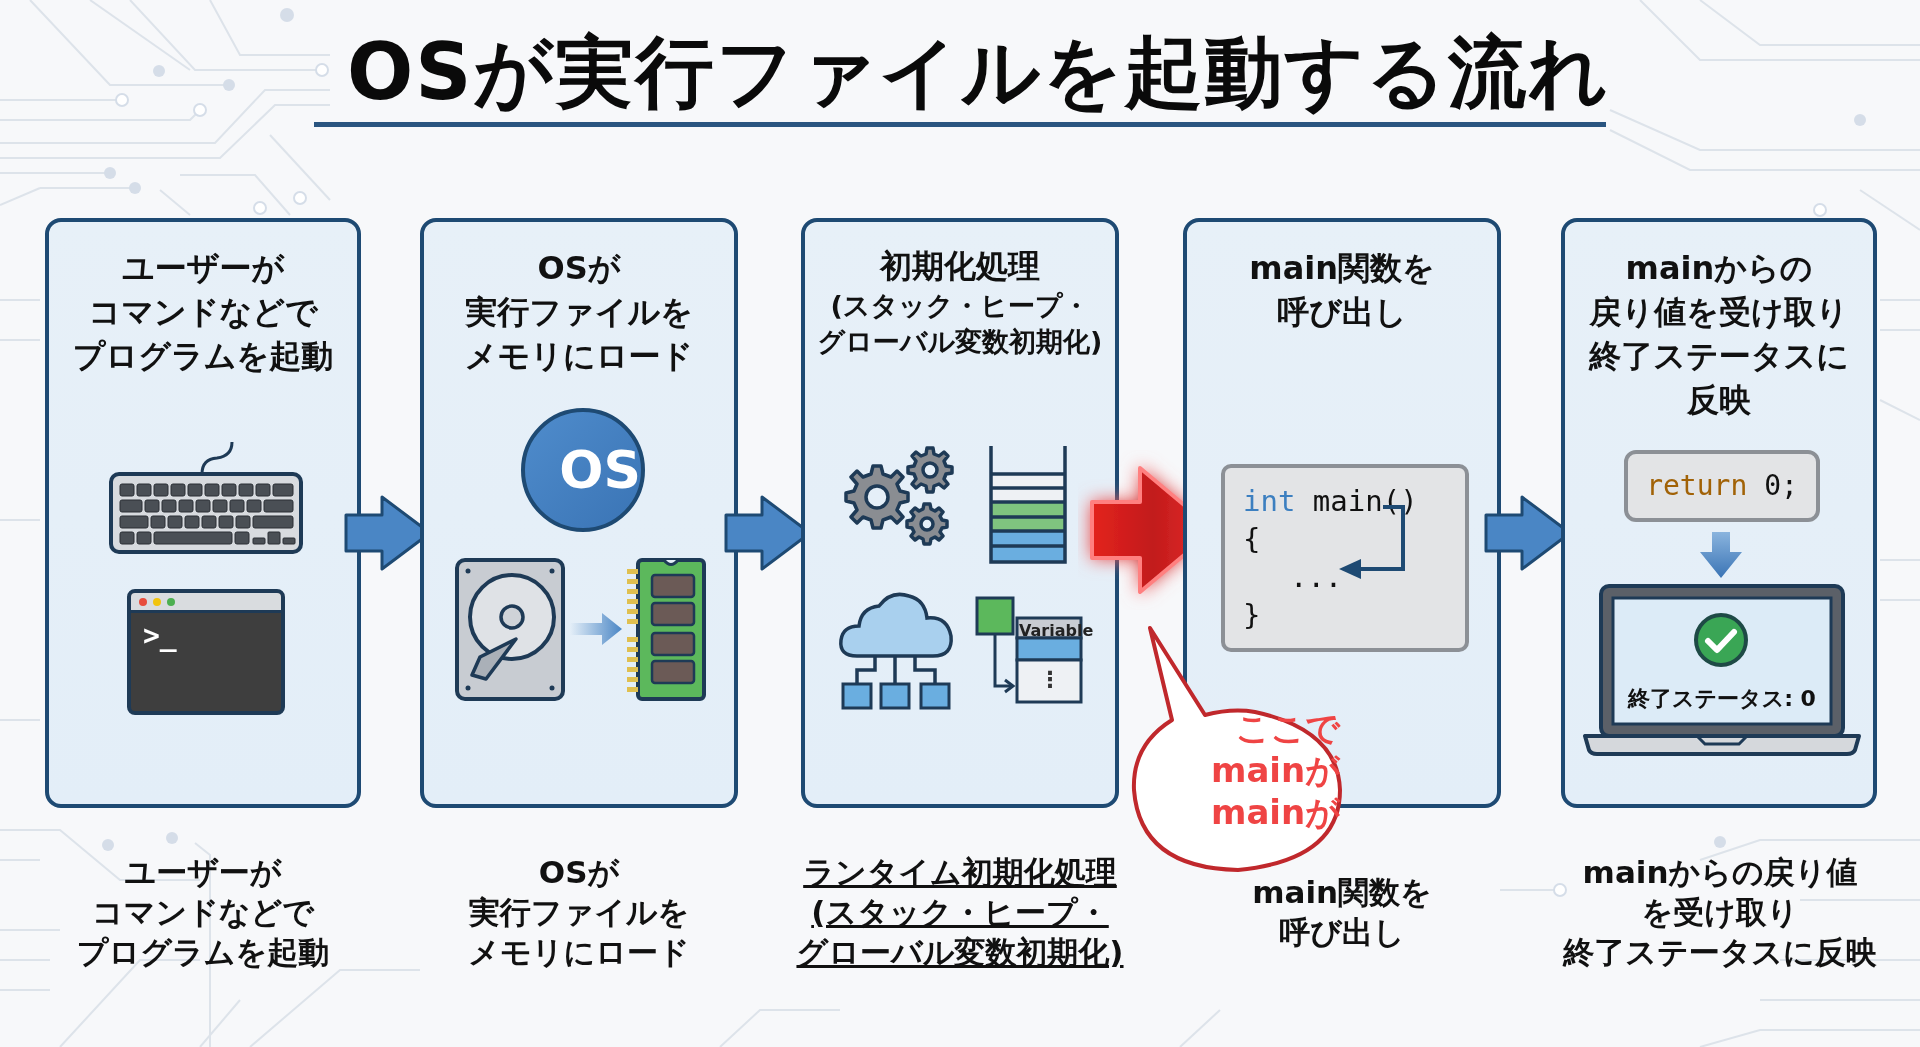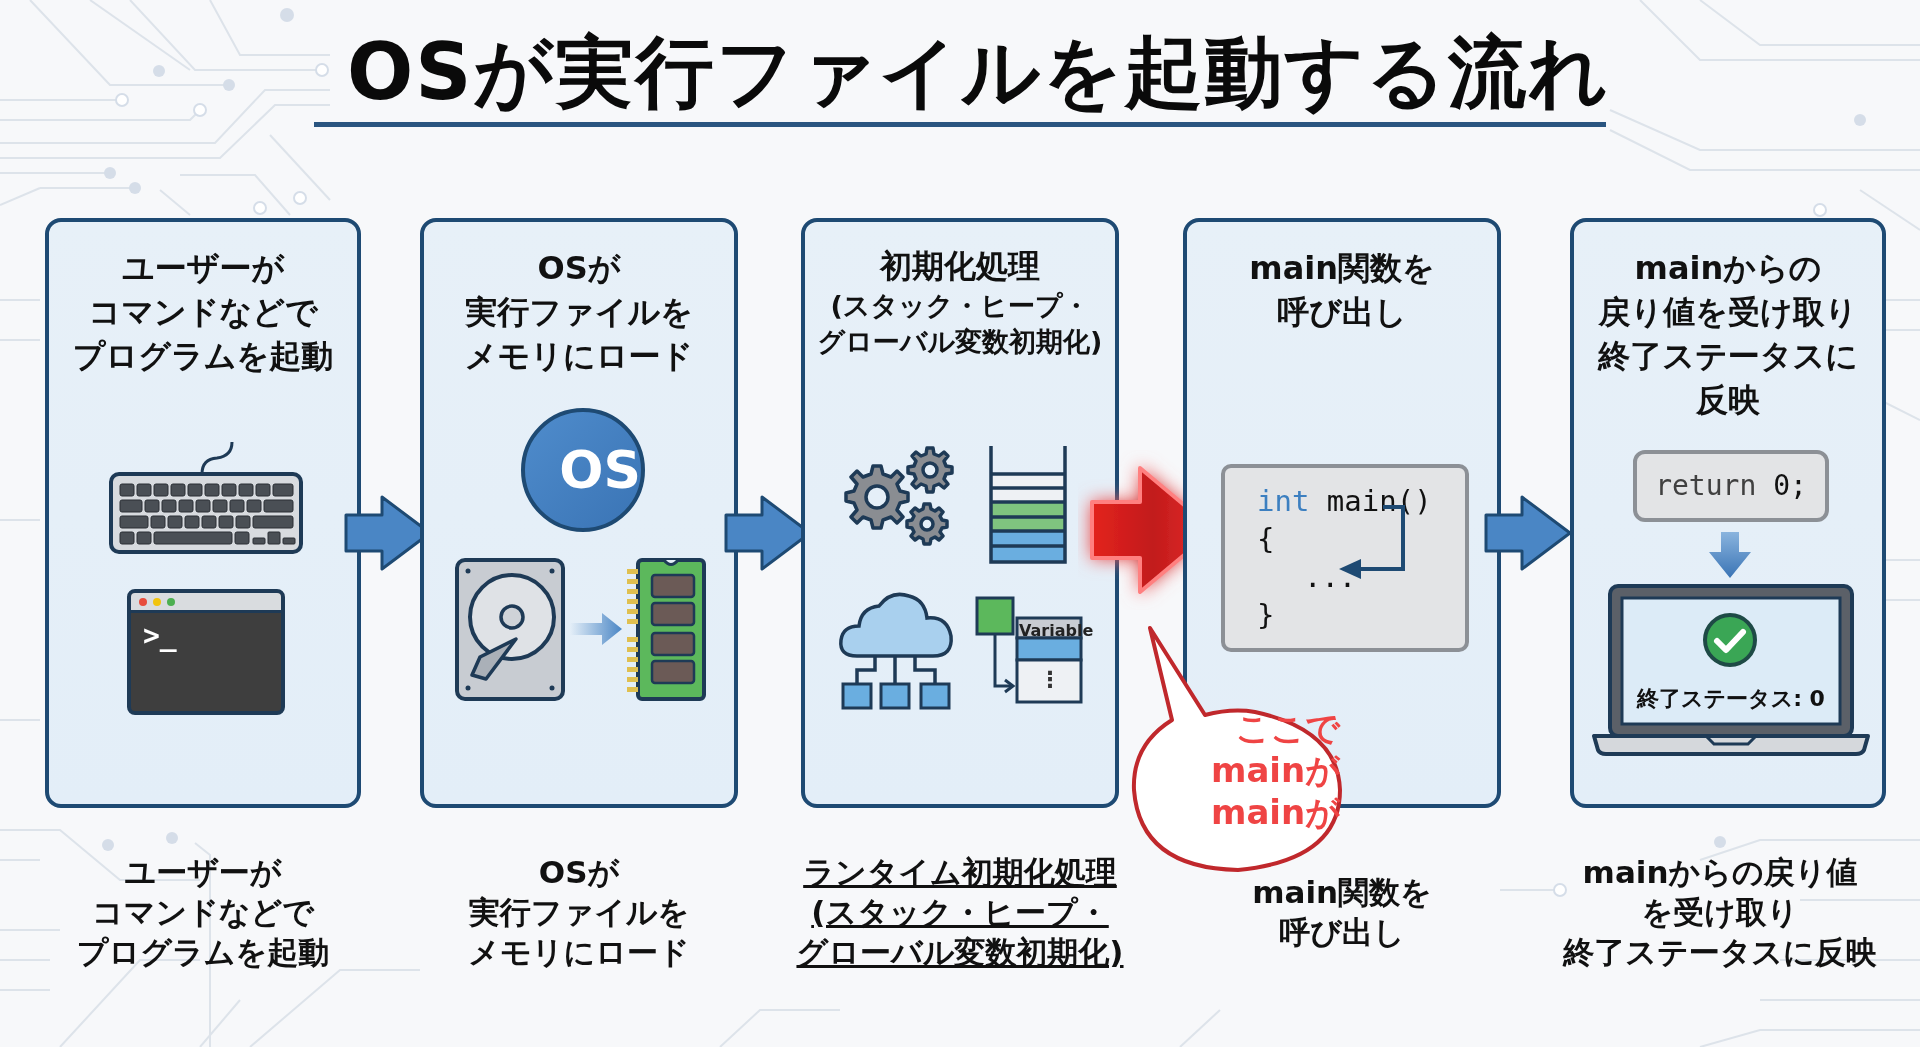--- a/index.html
+++ b/index.html
@@ -324,21 +324,21 @@
       </linearGradient>
   </defs>
   <polygon points="14,52 62,52 62,18 136,80 62,142 62,108 14,108" fill="url(#rg)" stroke="#ff8080" stroke-width="4" stroke-linejoin="round" filter="url(#glow)"></polygon>
 </svg>
 
 <div class="card" style="left:1183px;width:318px;">
   <div class="card-title">
     <span class="bl">main関数を</span>
     <span class="bl">呼び出し</span>
   </div>
-  <div class="icon code" style="left:34px;top:242px;width:248px;height:188px;background:#e3e4e6;border:4px solid #8c9096;border-radius:10px;padding:14px 0 0 32px;font-size:29px;line-height:38px;color:#111;">
+  <div class="icon code" style="left:34px;top:242px;width:248px;height:188px;background:#e3e4e6;border:4px solid #8c9096;border-radius:10px;padding:14px 0 0 18px;font-size:29px;line-height:38px;color:#111;">
     <div><span style="color:#3c7fc0">int</span><span style="white-space:pre"> main()</span></div>
     <div style="white-space:pre">{</div>
     <div style="white-space:pre;padding-left:12px;">  ...</div>
     <div style="white-space:pre">}</div>
   </div>
   <svg class="icon" style="left:150px;top:275px;width:110px;height:90px" viewBox="0 0 110 90">
     <path d="M46 10 L66 10 L66 72 L20 72" fill="none" stroke="#1e4a73" stroke-width="4"></path>
     <polygon points="2,72 24,62 24,82" fill="#1e4a73"></polygon>
   </svg>
 </div>
@@ -349,29 +349,29 @@
 <div class="bubble-text">
   <span class="bl">ここで</span>
   <span class="bl">mainが</span>
   <span class="bl">mainが</span>
 </div>
 
 <svg class="arrow" style="left:1482px;top:493px;width:92px;height:80px" viewBox="0 0 92 80">
   <polygon points="4,22 40,22 40,4 88,40 40,76 40,58 4,58" fill="#4a86c5" stroke="#1e4a73" stroke-width="3" stroke-linejoin="round"></polygon>
 </svg>
 
-<div class="card" style="left:1561px;width:316px;margin-left:9px;">
+<div class="card" style="left:1561px;width:316px;">
   <div class="card-title">
     <span class="bl">mainからの</span>
     <span class="bl">戻り値を受け取り</span>
     <span class="bl">終了ステータスに</span>
     <span class="bl">反映</span>
   </div>
   <div class="icon code" style="left:59px;top:228px;width:196px;height:72px;background:#e3e4e6;border:4px solid #8c9096;border-radius:12px;text-align:center;line-height:64px;font-size:28px;color:#111;">
-    <span style="color:#404040">return</span><span style="white-space:pre"> 0;</span>
+    <span style="color:#a16207">return</span><span style="white-space:pre"> 0;</span>
   </div>
   <svg class="icon" style="left:133px;top:310px;width:46px;height:48px" viewBox="0 0 46 48">
     <defs>
         <linearGradient id="gd" x1="0" y1="0" x2="0" y2="1">
           <stop offset="0" stop-color="#8ab4de"></stop>
           <stop offset="1" stop-color="#3a74b5"></stop>
         </linearGradient>
       </defs>
     <polygon points="14,0 32,0 32,20 44,20 23,46 2,20 14,20" fill="url(#gd)"></polygon>
   </svg>

